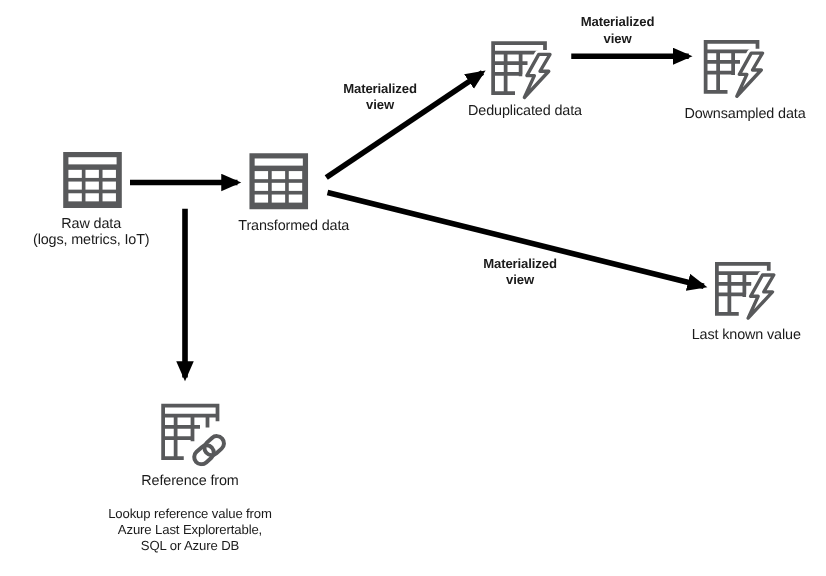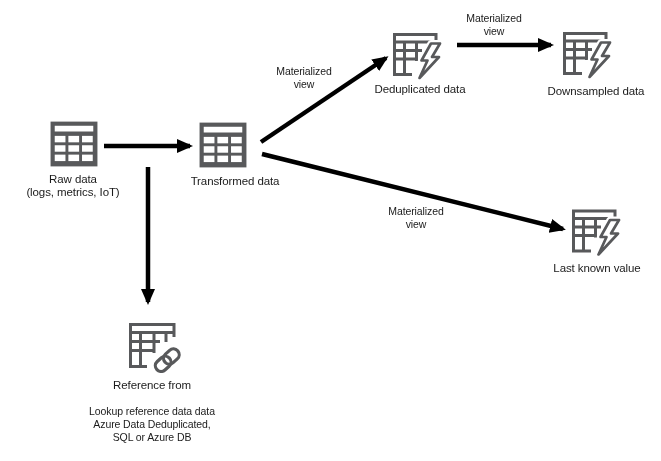--- a/index.html
+++ b/index.html
@@ -8,21 +8,21 @@
     font-family:"Liberation Sans", sans-serif;color:#1b1b1b;
   }
   svg.icon{position:absolute;overflow:visible;}
   .node-label{
     position:absolute;text-align:center;font-size:11.5px;line-height:13px;
     letter-spacing:-0.1px;white-space:nowrap;
   }
   .node-label .line{white-space:nowrap;}
   .edge-label{
     position:absolute;text-align:center;font-size:10.5px;line-height:13px;
-    letter-spacing:-0.1px;width:76px;
+    letter-spacing:-0.1px;width:76px;font-weight:bold;
   }
   .note{
     position:absolute;text-align:center;font-size:10.5px;line-height:13px;
     letter-spacing:-0.1px;
   }
   #arrow-layer{position:absolute;left:0;top:0;}
   #defs-holder{position:absolute;width:0;height:0;}
 </style>
 </head>
 <body>
@@ -126,22 +126,22 @@
 
   <div class="node-label" style="left:160px;top:175px;width:150px">Transformed data</div>
 
   <div class="node-label" style="left:521px;top:85px;width:150px">Downsampled data</div>
 
   <div class="node-label" style="left:522px;top:262px;width:150px">Last known value</div>
 
   <div class="node-label" style="left:77px;top:379px;width:150px">Reference from</div>
 
   <div class="note" style="left:62px;top:405px;width:180px">
-    <div>Lookup reference data data</div>
-    <div>Azure Data Deduplicated,</div>
+    <div>Lookup reference value from</div>
+    <div>Azure Last Explorertable,</div>
     <div>SQL or Azure DB</div>
   </div>
 
   <div class="edge-label" style="left:266px;top:65px">Materialized view</div>
   <div class="edge-label" style="left:456px;top:12px">Materialized view</div>
   <div class="edge-label" style="left:378px;top:205px">Materialized view</div>
 
 </div>
 
 </body></html>

